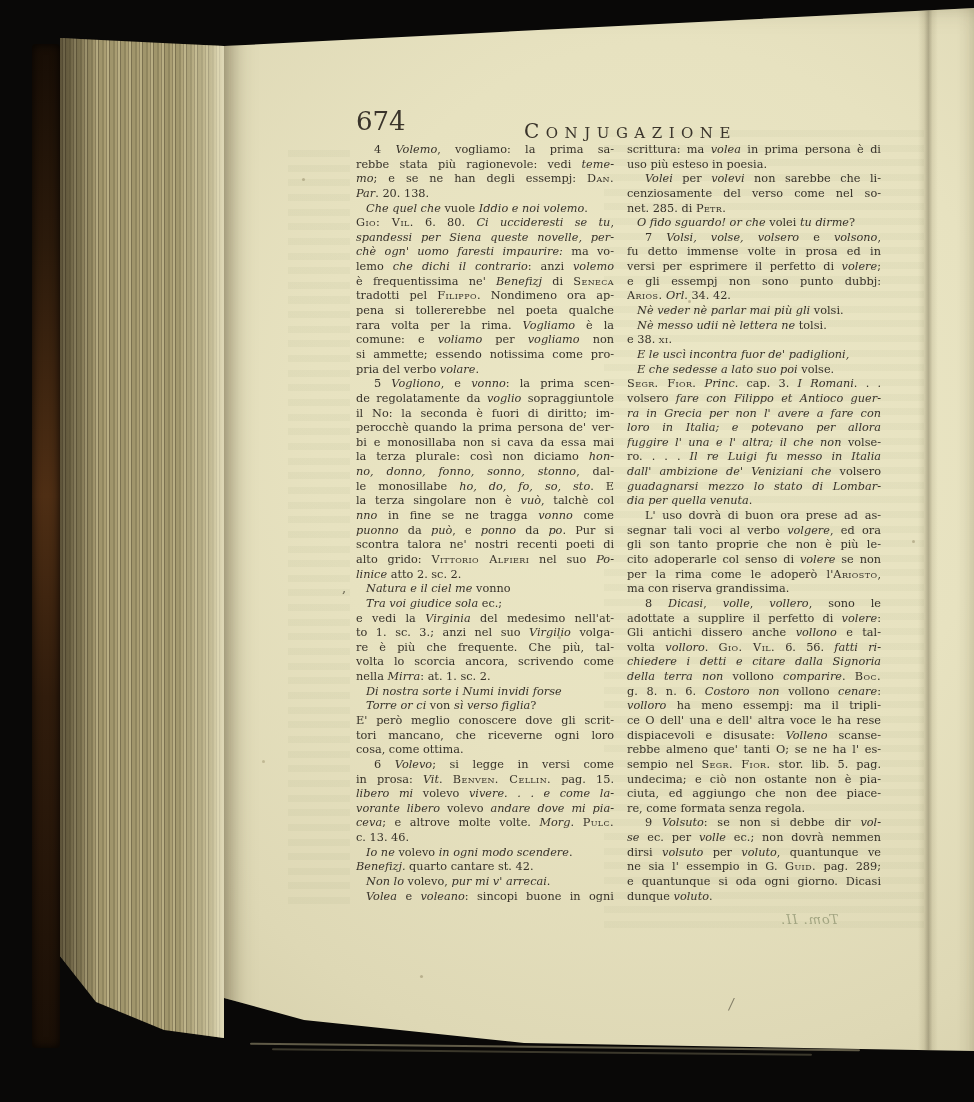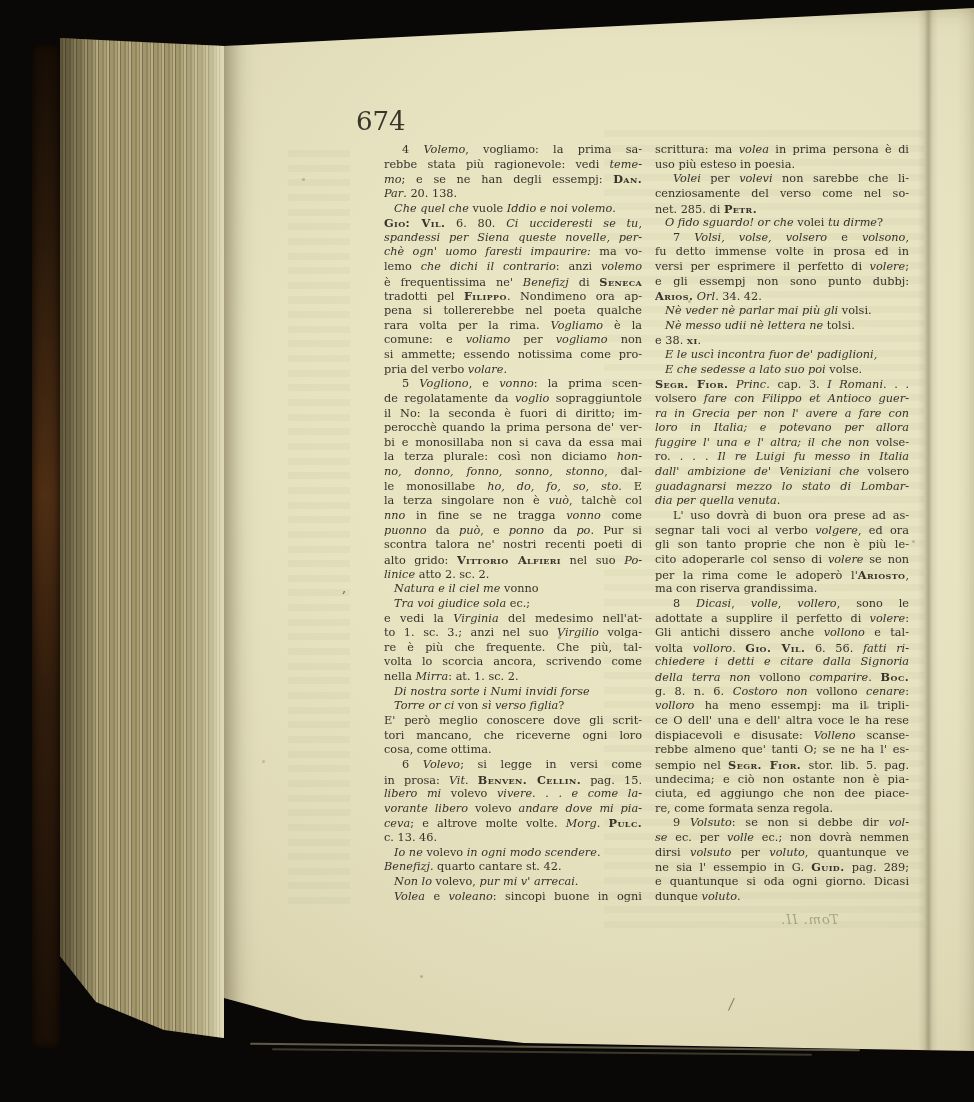--- a/index.html
+++ b/index.html
@@ -38,28 +38,28 @@
   .showthrough { position:absolute; left:380px; top:130px; width:320px; height:800px; pointer-events:none;
                  background:repeating-linear-gradient(180deg, rgba(122,134,92,.05) 0 7px, rgba(122,134,92,0) 7px 14.65px); }
   .showthrough-margin { position:absolute; left:64px; top:150px; width:62px; height:760px; pointer-events:none;
                  background:repeating-linear-gradient(180deg, rgba(122,134,92,.06) 0 7px, rgba(122,134,92,0) 7px 14.65px); }
 
   .pagenum  { position:absolute; left:132px; top:106px; font-size:26px; color:#3a342b; }
   .runtitle { position:absolute; left:300px; top:119px; font-size:15px; letter-spacing:6.5px; color:#3a342b; }
   .runtitle::first-letter { font-size:20px; }
 
   .col { position:absolute; top:143px; color:#37322a; font-size:11.3px; line-height:14.65px;
-         text-rendering:optimizeLegibility;margin-left:28px; }
+         text-rendering:optimizeLegibility; }
   .col-left  { left:132px; width:258px; }
   .col-right { left:403px; width:254px; }
   .line { height:14.65px; overflow:hidden; }
   .line.j { text-align:justify; text-align-last:justify; }
   .line.in1 { text-indent:18px; }
   .line.in2 { text-indent:10px; }
-  .sc { font-variant:small-caps; letter-spacing:.4px;font-weight:bold; }
+  .sc { font-variant:small-caps; letter-spacing:.4px; }
 
   .ghost-tom { position:absolute; left:556px; top:912px; transform:scaleX(-1); font-style:italic;
                font-size:13px; letter-spacing:1px; color:rgba(104,114,78,.5); }
   .mark-slash { position:absolute; left:505px; top:996px; font-style:italic; font-size:14px; color:rgba(62,57,43,.6); }
   .mark-stray { position:absolute; left:118px; top:580px; font-size:13px; color:rgba(62,57,43,.75); }
 
   .speck { position:absolute; width:3px; height:3px; border-radius:50%; opacity:.45; }
 
   .underline1 { position:absolute; left:250px; top:1046px; width:610px; height:2px; background:#b7ae88;
                 opacity:.5; transform:rotate(.6deg); border-radius:2px; }
@@ -71,20 +71,21 @@
 
 <div class="scene">
   <div class="board"></div>
   <div class="stack"></div>
 
   <div class="sheet">
     <div class="showthrough"></div>
     <div class="showthrough-margin"></div>
 
     <div class="pagenum">674</div>
+    <div class="runtitle">CONJUGAZIONE</div>
 
     <div class="col col-left" id="col-left">
         <div class="line j in1">4 <i>Volemo</i>, vogliamo: la prima sa-</div>
         <div class="line j">rebbe stata più ragionevole: vedi <i>teme-</i></div>
         <div class="line j"><i>mo</i>; e se ne han degli essempj: <span class="sc">Dan.</span></div>
         <div class="line"><i>Par</i>. 20. 138.</div>
         <div class="line in2"><i>Che quel che</i> vuole <i>Iddio e noi volemo</i>.</div>
         <div class="line j"><span class="sc">Gio: Vil.</span> 6. 80. <i>Ci uccideresti se tu</i>,</div>
         <div class="line j"><i>spandessi per Siena queste novelle, per-</i></div>
         <div class="line j"><i>chè ogn' uomo faresti impaurire:</i> ma vo-</div>

